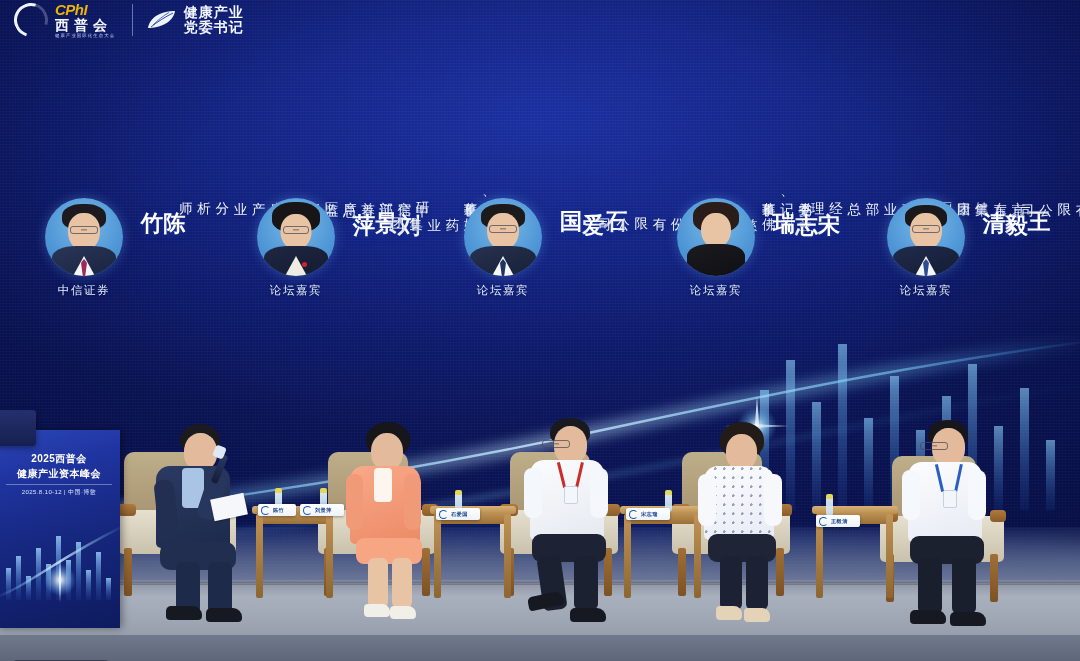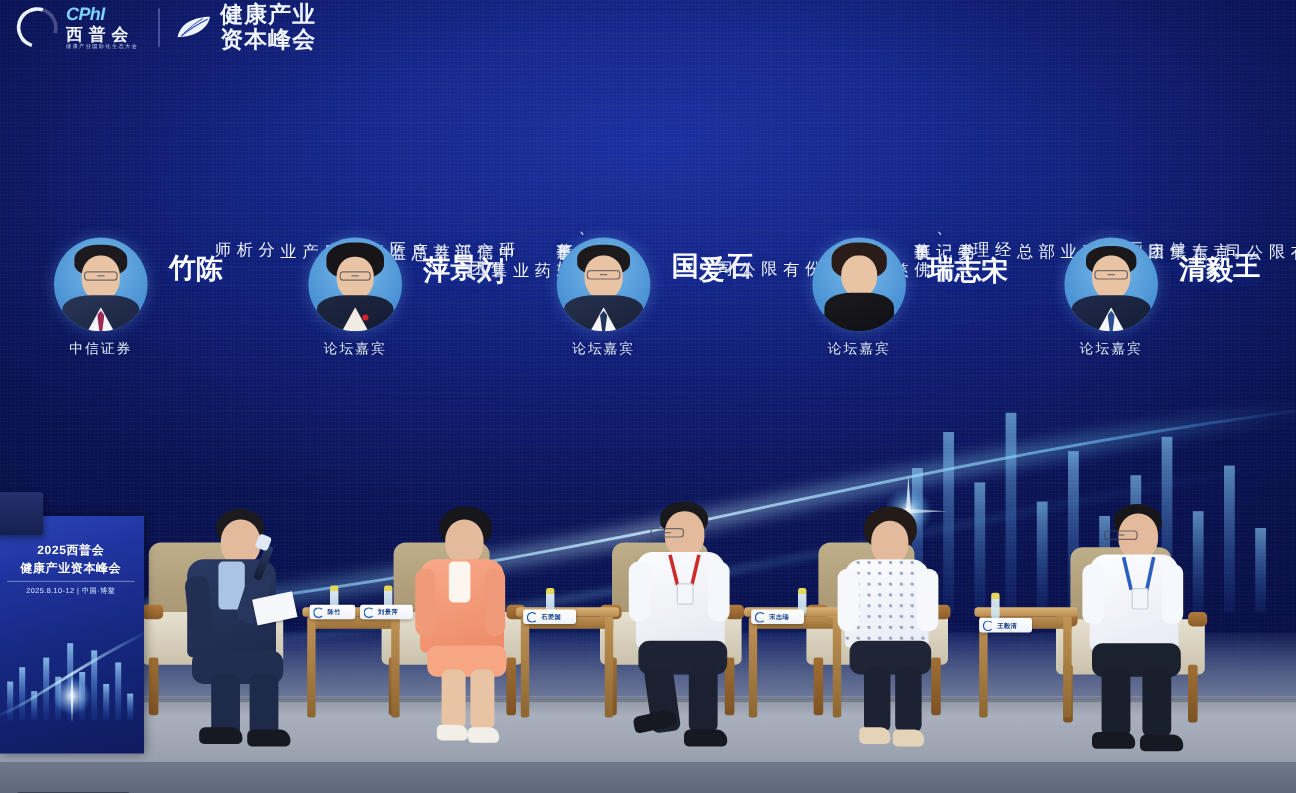--- a/index.html
+++ b/index.html
@@ -39,29 +39,29 @@
   #logo-bar { position:absolute; left:14px; top:2px; display:flex; align-items:center; gap:14px; z-index:30; }
   .logo-block { display:flex; align-items:center; gap:7px; }
   #cphi-mark {
     width:34px; height:34px; border-radius:50%;
     border:3.4px solid #eef4ff;
     border-bottom-color:transparent; border-right-color:rgba(238,244,255,.25);
     transform:rotate(-28deg);
     flex:0 0 auto;
   }
   #cphi-text { line-height:1; }
-  .cphi-en { font-size:15px; font-weight:700; color:#7dd3fc; letter-spacing:-.5px; font-style:italic; }
+  .cphi-en { font-size:15px; font-weight:700; color:#eab308; letter-spacing:-.5px; font-style:italic; }
   .cphi-cn { font-size:14px; font-weight:700; color:#f2f6ff; letter-spacing:5px; margin-top:1px; }
   .cphi-sub { font-size:4.6px; color:#c3d2f5; letter-spacing:1.1px; margin-top:2px; transform:scale(.96); transform-origin:left; }
   #logo-divider { width:1px; height:32px; background:rgba(190,210,255,.5); }
   #leaf-mark {
     width:30px; height:22px; flex:0 0 auto; position:relative;
   }
   #summit-text { line-height:1.12; }
-  .summit-l1, .summit-l2 { font-size:19px; font-weight:700; color:#f0f5ff; letter-spacing:1px; }
+  .summit-l1, .summit-l2 { font-size:14px; font-weight:700; color:#f0f5ff; letter-spacing:1px; }
 
   
   #title-wrap { position:absolute; left:0; right:0; top:46px; text-align:center; z-index:25; }
   #title-line1 {
     font-size:37px; font-weight:700; letter-spacing:2px;
     background:linear-gradient(180deg,#ffffff 0%,#f0f6ff 42%,#b9cdf2 100%);
     -webkit-background-clip:text; background-clip:text; color:transparent;
     text-shadow:0 2px 10px rgba(40,90,220,.45);
     line-height:1.12;
   }
@@ -497,21 +497,21 @@
   </div>
   <div id="logo-divider"></div>
   <div class="logo-block">
     <svg id="leaf-mark" viewBox="0 0 30 22">
       <path d="M28 2 C16 2, 3 7, 1 19 C12 19, 26 14, 28 2 Z" fill="#eef4ff"></path>
       <path d="M26 4 C18 8, 10 13, 4 18" stroke="#2b46b8" stroke-width="1" fill="none"></path>
       <path d="M22 3.5 C16 7, 11 11, 6 16" stroke="#2b46b8" stroke-width=".8" fill="none"></path>
     </svg>
     <div id="summit-text">
       <div class="summit-l1">健康产业</div>
-      <div class="summit-l2">资本峰会</div>
+      <div class="summit-l2">党委书记</div>
     </div>
   </div>
 </div>
 
 <div id="title-wrap">
 </div>
 
 <div id="speakers">
 
   <div class="speaker" style="left:36px; width:200px;">

